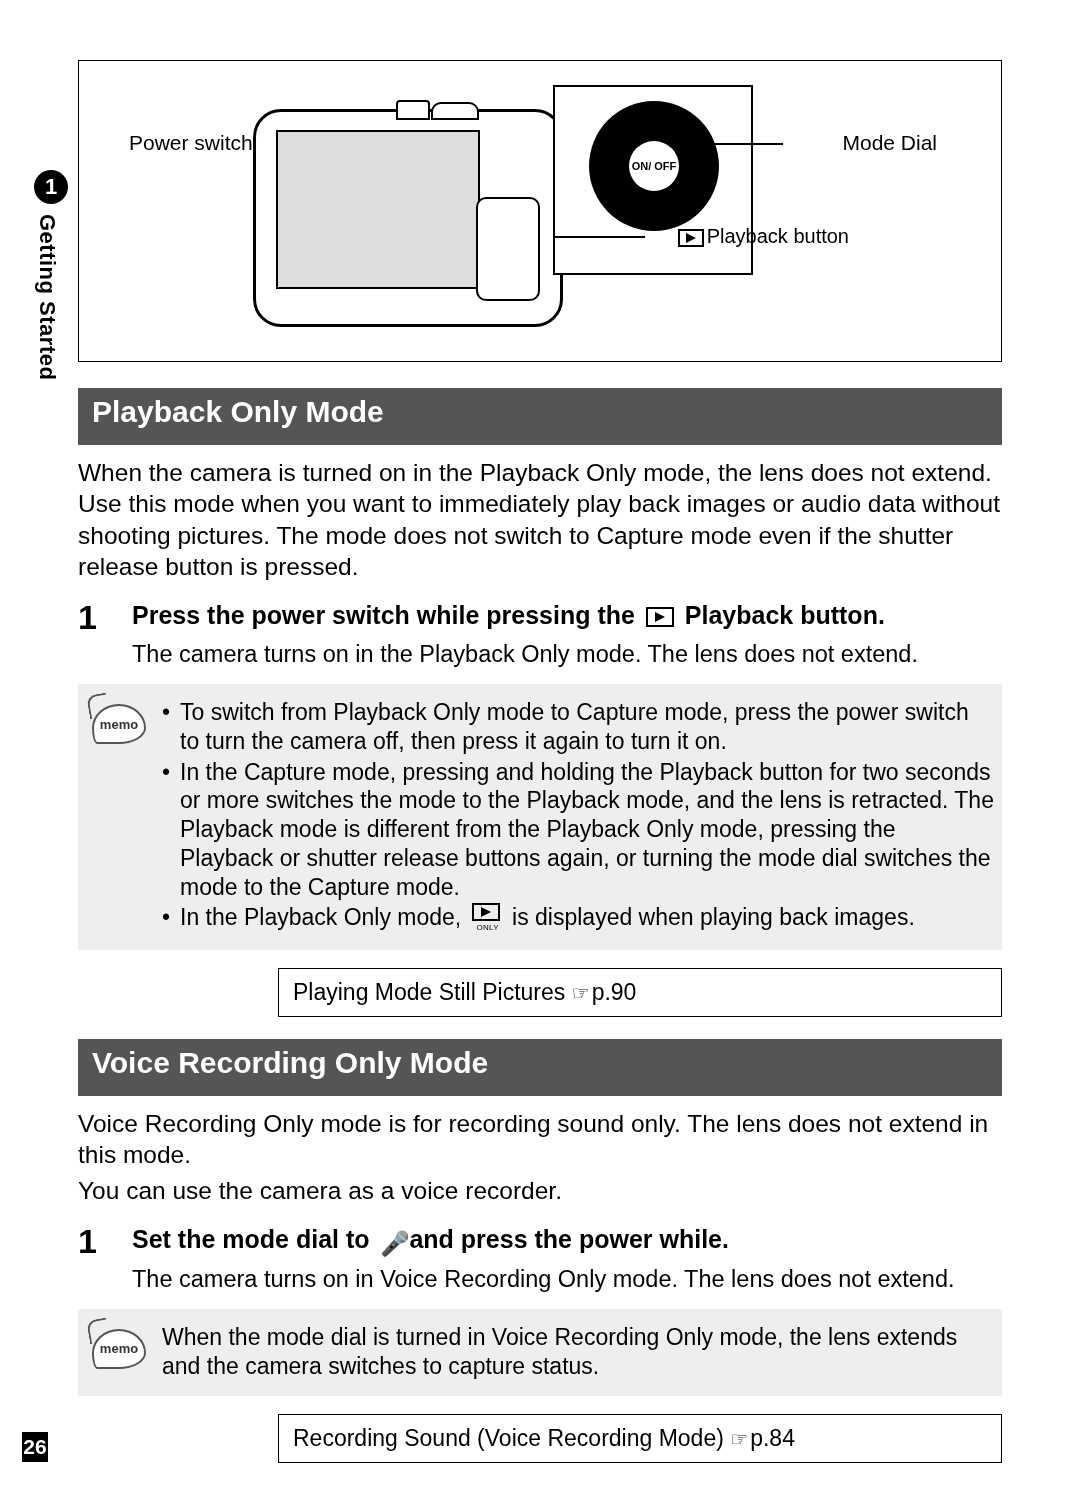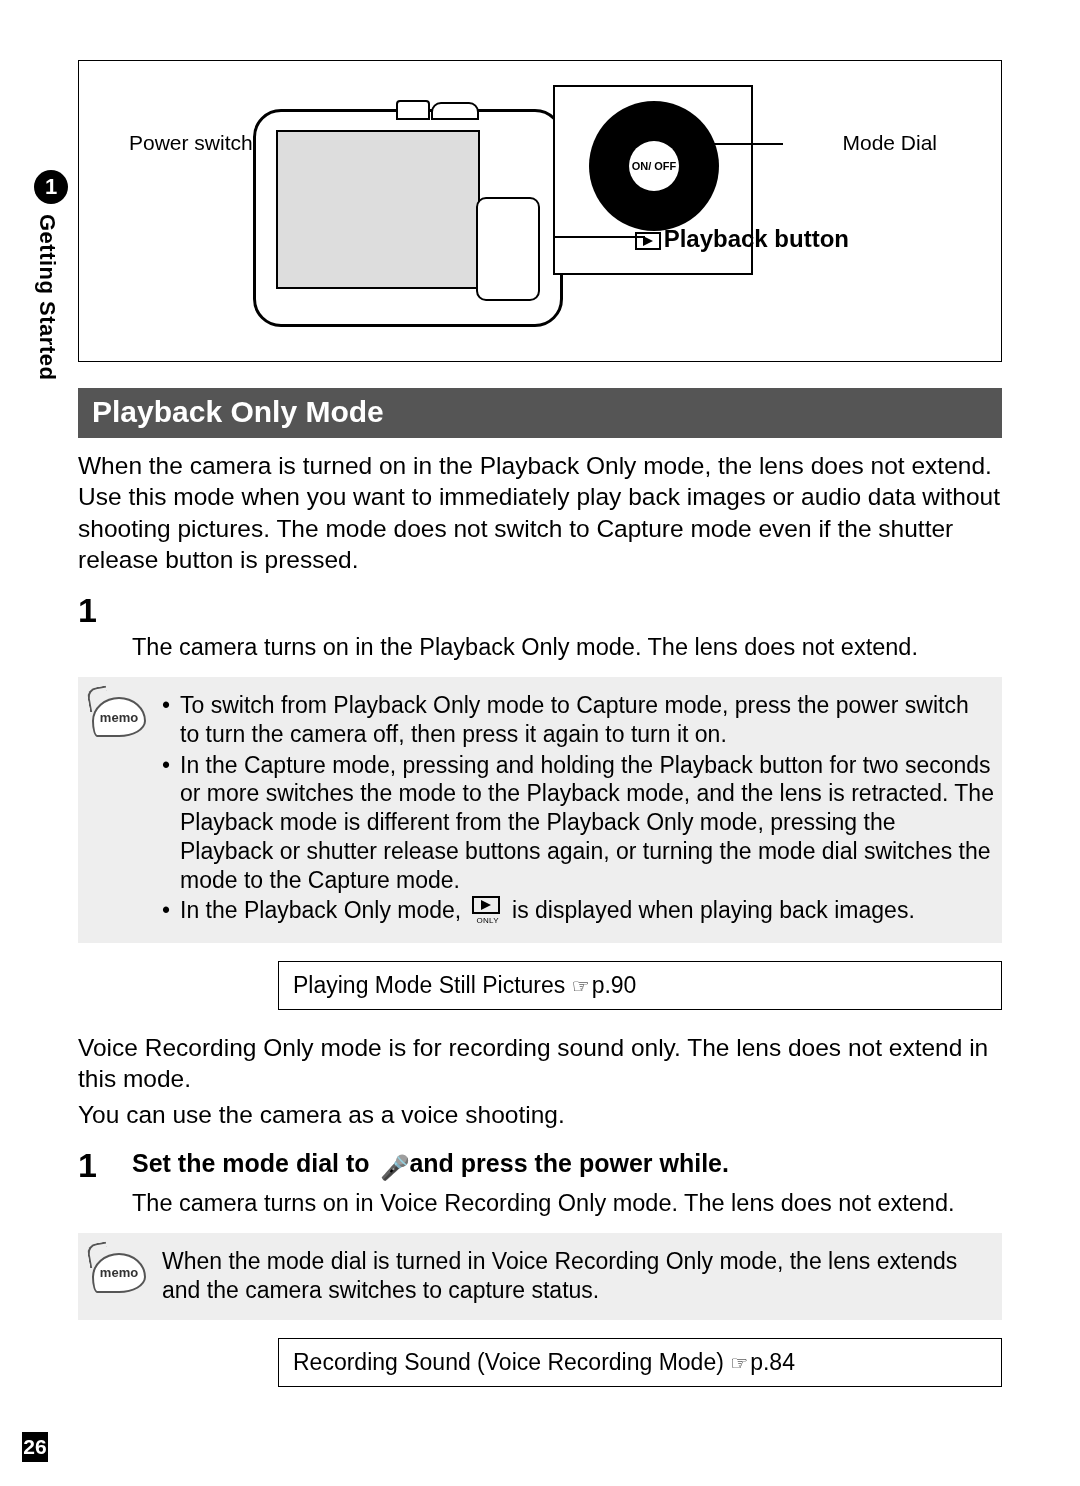--- a/index.html
+++ b/index.html
@@ -5,37 +5,37 @@
   * { box-sizing: border-box; margin: 0; padding: 0; }
   html, body { width: 1080px; height: 1486px; background: #fff; font-family: Arial, Helvetica, sans-serif; color: #000; }
   .page { position: relative; width: 1080px; height: 1486px; padding: 60px 78px 40px 78px; }
   .sidetab { position: absolute; left: 34px; top: 170px; width: 34px; }
   .sidetab .badge { width: 34px; height: 34px; border-radius: 50%; background: #000; color: #fff; font-size: 22px; display:flex; align-items:center; justify-content:center; font-weight: bold; margin-bottom: 10px; }
   .sidetab .vtext { writing-mode: vertical-rl; font-weight: bold; font-size: 22px; letter-spacing: 0.5px; }
   .diagram-box { border: 1.5px solid #000; padding: 20px 24px 22px 24px; margin-bottom: 26px; }
   .diagram-inner { position: relative; height: 258px; }
   .label-power { position: absolute; left: 26px; top: 50px; font-size: 21px; }
   .label-mode  { position: absolute; right: 40px; top: 50px; font-size: 21px; }
-  .label-play  { position: absolute; right: 128px; top: 144px; font-size: 24px; font-weight: bold; }
+  .label-play  { position: absolute; right: 128px; top: 144px; font-size: 20px; }
   .camera { position:absolute; left:150px; top:28px; width:310px; height:218px; border:3px solid #000; border-radius:28px; background:#fff; }
   .camera:before { content:""; position:absolute; left:20px; top:18px; width:200px; height:155px; border:2px solid #000; background:#ddd; }
   .camera:after { content:""; position:absolute; right:20px; top:85px; width:60px; height:100px; border:2px solid #000; border-radius:10px; background:#fff; }
   .camera .knob { position:absolute; left:140px; top:-12px; width:34px; height:20px; border:2px solid #000; background:#fff; border-radius:4px 4px 0 0;}
   .camera .shutter { position:absolute; left:175px; top:-10px; width:48px; height:18px; border:2px solid #000; border-radius:10px 10px 0 0; background:#fff;}
   .camera .ok { position:absolute; right:32px; bottom:26px; width:36px; height:36px; border:2px solid #000; border-radius:50%; display:flex;align-items:center;justify-content:center; font-size:10px; font-weight:bold;}
   .dial-area { position:absolute; left:450px; top:4px; width:200px; height:190px; border:2px solid #000; background:#fff; }
   .dial { position:absolute; left:34px; top:14px; width:130px; height:130px; border-radius:50%; background:#000; }
   .dial .center { position:absolute; left:40px; top:40px; width:50px; height:50px; border-radius:50%; background:#fff; display:flex;align-items:center;justify-content:center; font-weight:bold; font-size:11px; line-height:1; text-align:center;}
   .line { position:absolute; background:#000; height:2px; }
   .line.l1 { left:165px; top:60px; width:105px; }  
   .line.l2 { left:580px; top:62px; width:100px; }  
   .line.l3 { left:452px; top:155px; width:90px; }  
   .play-icon-small { display:inline-block; width:26px; height:18px; border:2px solid #000; vertical-align:middle; position:relative; margin-right:3px;}
   .play-icon-small:after { content:""; position:absolute; left:6px; top:2px; border-left:10px solid #000; border-top:5px solid transparent; border-bottom:5px solid transparent; }
-  .section-header { background:#555; color:#fff; font-size:30px; font-weight:bold; padding:7px 14px 9px 14px; margin-bottom:12px; }
+  .section-header { background:#555; color:#fff; font-size:30px; font-weight:bold; padding:7px 14px 16px 14px; margin-bottom:12px; }
   .body-text { font-size:24.5px; line-height:1.28; margin-bottom:18px; }
   .step { display:flex; margin-bottom:6px; }
   .step .num { font-size:34px; font-weight:bold; width:54px; flex:0 0 54px; line-height:1; }
   .step .step-title { font-size:25px; font-weight:bold; line-height:1.26; }
   .step-desc { font-size:23.5px; line-height:1.26; margin-left:54px; margin-bottom:14px; }
   .play-inline { display:inline-block; width:28px; height:20px; border:2px solid #000; vertical-align:-3px; position:relative; margin:0 4px;}
   .play-inline:after { content:""; position:absolute; left:7px; top:3px; border-left:10px solid #000; border-top:5px solid transparent; border-bottom:5px solid transparent; }
   .play-only { display:inline-block; width:30px; height:28px; vertical-align:-6px; position:relative; margin:0 4px;}
   .play-only .box { position:absolute; left:0; top:0; width:28px; height:18px; border:2px solid #000;}
   .play-only .box:after { content:""; position:absolute; left:7px; top:2px; border-left:10px solid #000; border-top:5px solid transparent; border-bottom:5px solid transparent;}
@@ -89,20 +89,23 @@
         <span class="play-icon-small"></span><span>Playback button</span>
       </div>
     </div>
   </div>
 
   <div class="section-header">Playback Only Mode</div>
   <div class="body-text">When the camera is turned on in the Playback Only mode, the lens does not extend. Use this mode when you want to immediately play back images or audio data without shooting pictures. The mode does not switch to Capture mode even if the shutter release button is pressed.</div>
 
   <div class="step">
     <div class="num">1</div>
+    <div class="step-title">
+      <span>Press the power switch while pressing the </span><span class="play-inline"></span><span> Playback button.</span>
+    </div>
   </div>
   <div class="step-desc">The camera turns on in the Playback Only mode. The lens does not extend.</div>
 
   <div class="memo-block">
     <div class="memo-icon">
         <div class="shape">memo</div>
       </div>
     <div class="memo-body">
       <ul>
         <li>To switch from Playback Only mode to Capture mode, press the power switch to turn the camera off, then press it again to turn it on.</li>
@@ -111,22 +114,23 @@
           <span>In the Playback Only mode, </span><span class="play-only"><span class="box"></span><span class="only">ONLY</span></span><span> is displayed when playing back images.</span>
         </li>
       </ul>
     </div>
   </div>
 
   <div class="ref-box">
     <span>Playing Mode Still Pictures </span><span class="ref-icon">☞</span><span>p.90</span>
   </div>
 
+  <div class="section-header">Voice Recording Only Mode</div>
   <div class="body-text" style="margin-bottom:4px">Voice Recording Only mode is for recording sound only. The lens does not extend in this mode.</div>
-  <div class="body-text">You can use the camera as a voice shooting.</div>
+  <div class="body-text">You can use the camera as a voice recorder.</div>
 
   <div class="step">
     <div class="num">1</div>
     <div class="step-title">
       <span>Set the mode dial to </span><span class="mic-icon">🎤</span><span> and press the power while.</span>
     </div>
   </div>
   <div class="step-desc">The camera turns on in Voice Recording Only mode. The lens does not extend.</div>
 
   <div class="memo-block">

